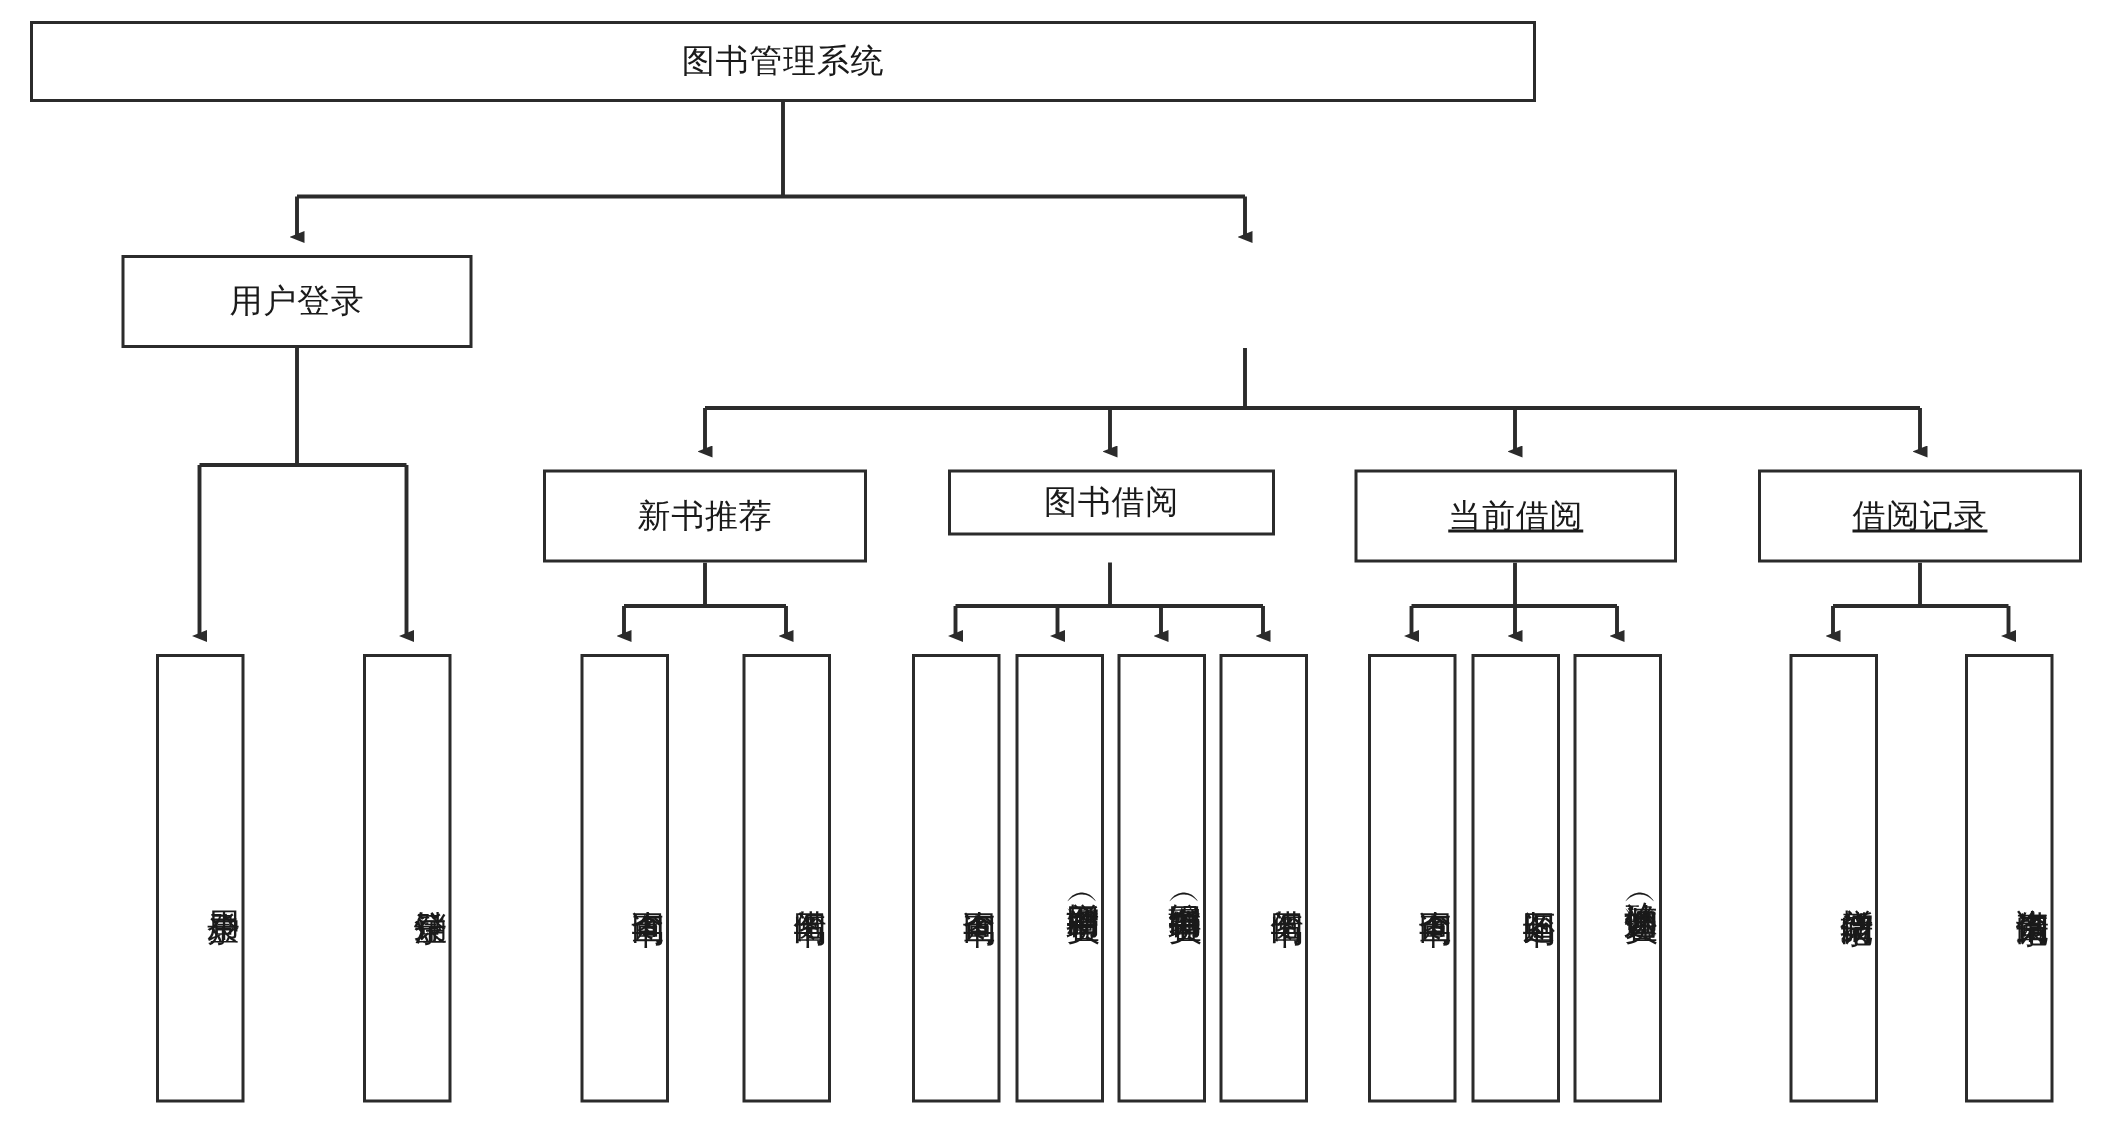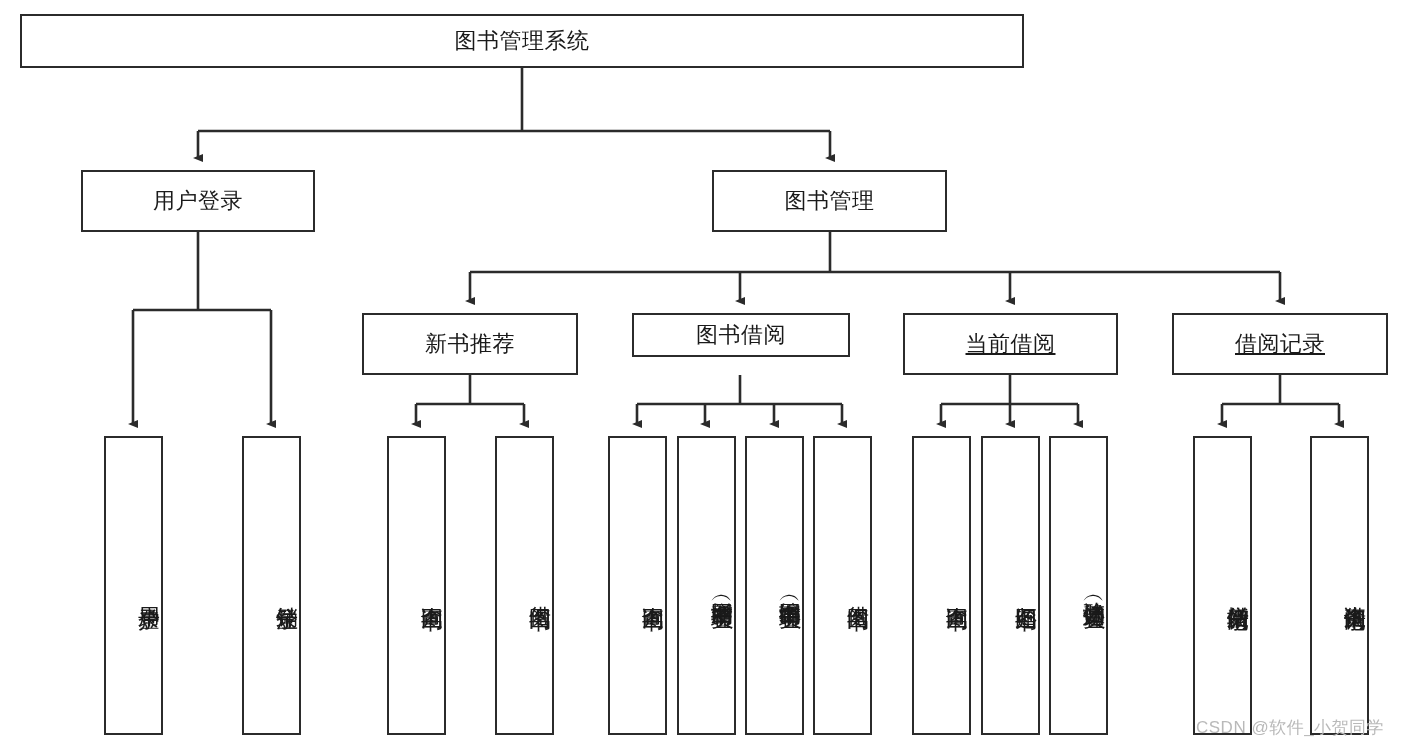--- a/index.html
+++ b/index.html
@@ -119,23 +119,20 @@
   </svg>
 
   <div class="node node-h" style="left:20px; top:14px; width:1004px; height:54px;">
     <span>图书管理系统</span>
   </div>
 
   <div class="node node-h" style="left:81px; top:170px; width:234px; height:62px;">
     <span>用户登录</span>
   </div>
 
-  <div class="node node-h" style="left:712px; top:170px; width:235px; height:62px;">
-    <span>图书管理</span>
-  </div>
 
   <div class="node node-h" style="left:362px; top:313px; width:216px; height:62px;">
     <span>新书推荐</span>
   </div>
 
   <div class="node node-h" style="left:632px; top:313px; width:218px; height:44px;">
     <span>图书借阅</span>
   </div>
 
   <div class="node node-h" style="left:903px; top:313px; width:215px; height:62px;text-decoration:underline;">
@@ -191,15 +188,14 @@
   </div>
 
   <div class="node node-leaf" style="left:1193px; top:436px; width:59px; height:299px;">
     <span>新增借阅记录</span>
   </div>
 
   <div class="node node-leaf" style="left:1310px; top:436px; width:59px; height:299px;">
     <span>查询借阅记录</span>
   </div>
 
-  <div class="watermark" style="left:1196px; top:716px;">CSDN @软件_小贺同学</div>
 
 </div>
 
 </body></html>

